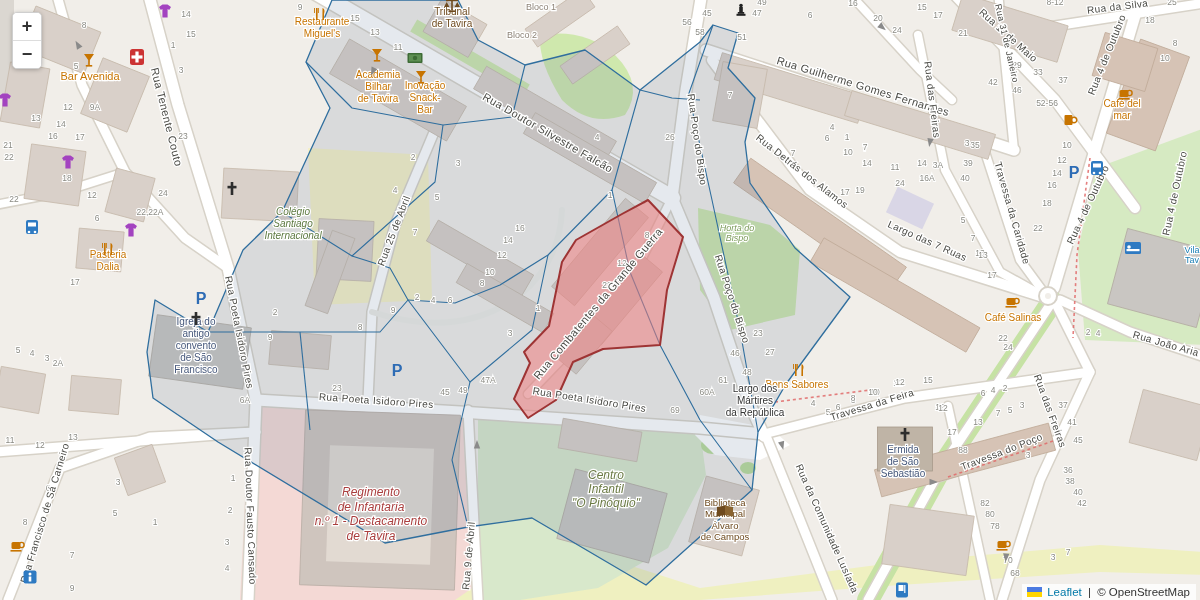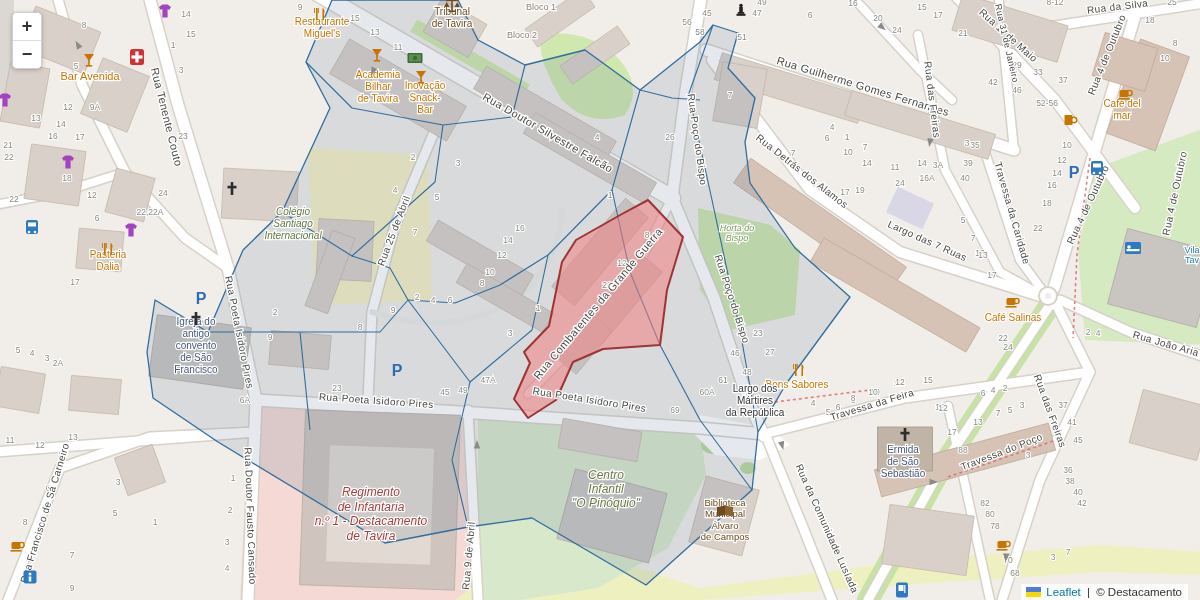--- a/index.html
+++ b/index.html
@@ -23,21 +23,21 @@
   .ovl-line{fill:none;stroke:var(--overlay-blue-stroke,#2f6e9e);stroke-width:1.1;stroke-linejoin:round;}
   .hl-poly{fill:var(--highlight-fill,rgba(240,128,128,.55));stroke:var(--highlight-stroke,#9e3434);
        stroke-width:2;stroke-linejoin:round;}
   
   .zoom-ctl{position:absolute;top:12px;left:12px;width:28px;background:#fff;border:1px solid #cfcfcf;
        border-radius:5px;box-shadow:0 1px 4px rgba(0,0,0,.25);overflow:hidden;z-index:10;}
   .zoom-ctl a{display:block;width:28px;height:27px;line-height:27px;text-align:center;font-size:18px;
        font-weight:bold;color:#333;text-decoration:none;cursor:pointer;background:#fff;}
   .zoom-ctl a:first-child{border-bottom:1px solid #ddd;}
   
-  .attribution{position:absolute;right:12px;bottom:0;background:rgba(255,255,255,.8);
+  .attribution{position:absolute;right:4px;bottom:0;background:rgba(255,255,255,.8);
        font-size:11.5px;color:var(--attrib-text,#333);padding:2px 6px 2px 5px;z-index:10;
        display:flex;align-items:center;gap:3px;}
   .attribution a{color:var(--link,#0078a8);text-decoration:none;cursor:pointer;}
   .attribution .sep{white-space:pre;color:#333;}
   .flag{display:inline-block;width:15px;height:10px;position:relative;margin-right:2px;}
   .flag i{position:absolute;left:0;width:100%;height:50%;display:block;}
   .flag .f-top{top:0;background:#4C7BE1;}
   .flag .f-bot{bottom:0;background:#FFD500;}
 </style>
 </head>
@@ -603,15 +603,15 @@
     <a>−</a>
   </div>
 
   <div class="attribution">
     <span class="flag">
         <i class="f-top"></i>
         <i class="f-bot"></i>
       </span>
     <a>Leaflet</a>
     <span class="sep"> | </span>
-    <span>© Destacamento</span>
+    <span>© OpenStreetMap</span>
   </div>
 </div>
 
 </body></html>

